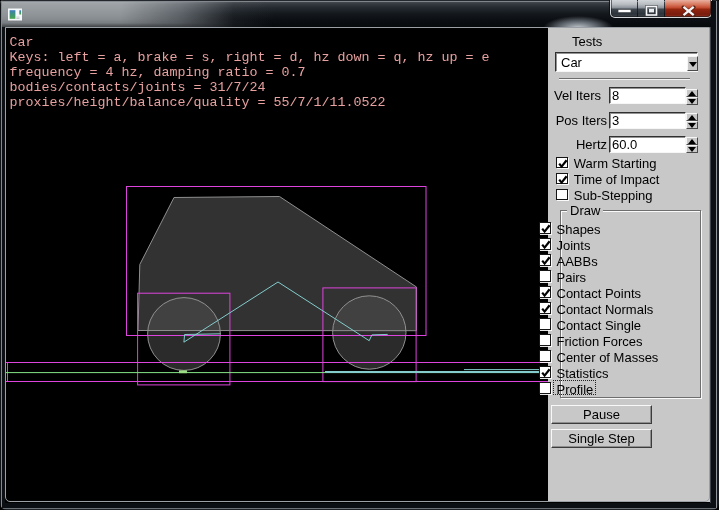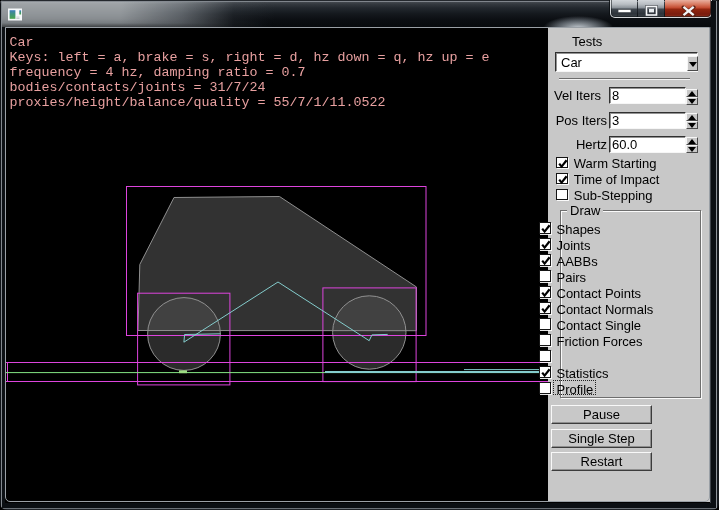--- a/index.html
+++ b/index.html
@@ -237,26 +237,26 @@
         <svg width="12" height="12" viewBox="0 0 12 12">
           <polyline points="2.2,5.6 4.6,8.6 9.6,2.2" fill="none" stroke="#000" stroke-width="2.2"></polyline>
         </svg>
       </div>
       <div class="lbl" style="position:absolute;left:36.5px;top:273.5px;white-space:nowrap">Contact Normals</div>
       <div class="cb" style="left:19px;top:290px"></div>
       <div class="lbl" style="position:absolute;left:36.5px;top:289.5px;white-space:nowrap">Contact Single</div>
       <div class="cb" style="left:19px;top:306px"></div>
       <div class="lbl" style="position:absolute;left:36.5px;top:305.5px;white-space:nowrap">Friction Forces</div>
       <div class="cb" style="left:19px;top:322px"></div>
+      <div class="lbl" style="position:absolute;left:36.5px;top:321.5px;white-space:nowrap">Center of Masses</div>
       <div class="cb" style="left:19px;top:338px">
         <svg width="12" height="12" viewBox="0 0 12 12">
           <polyline points="2.2,5.6 4.6,8.6 9.6,2.2" fill="none" stroke="#000" stroke-width="2.2"></polyline>
         </svg>
       </div>
       <div class="lbl" style="position:absolute;left:36.5px;top:337.5px;white-space:nowrap">Statistics</div>
       <div class="cb" style="left:19px;top:354px"></div>
       <div class="lbl" style="position:absolute;left:36.5px;top:353.5px;white-space:nowrap">Profile</div>
       <div style="position:absolute;left:32.5px;top:351.5px;width:43px;height:15px;border:1px dotted #222;box-sizing:border-box"></div>
       <div class="btn" style="top:400.6px">Single Step</div>
       <div class="btn" style="top:377px">Pause</div>
-      <div class="btn" style="top:424.2px">Restart</div>
     </div>
 </div>
 
 </body></html>

